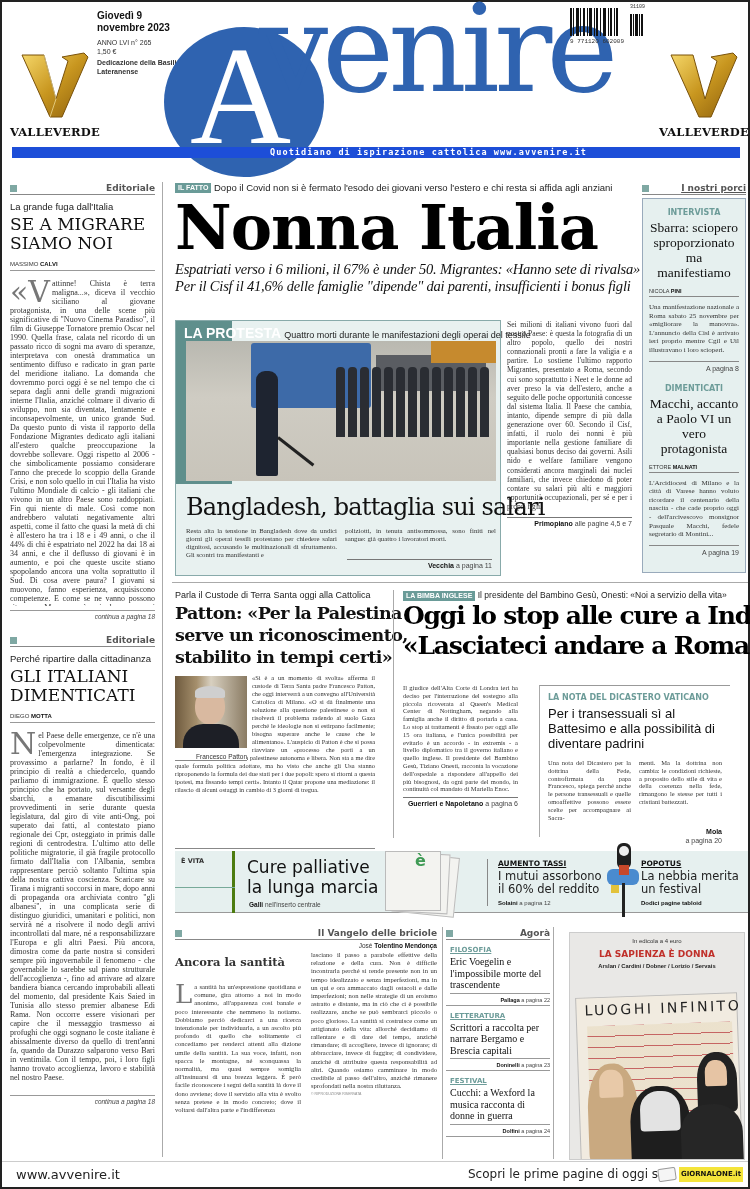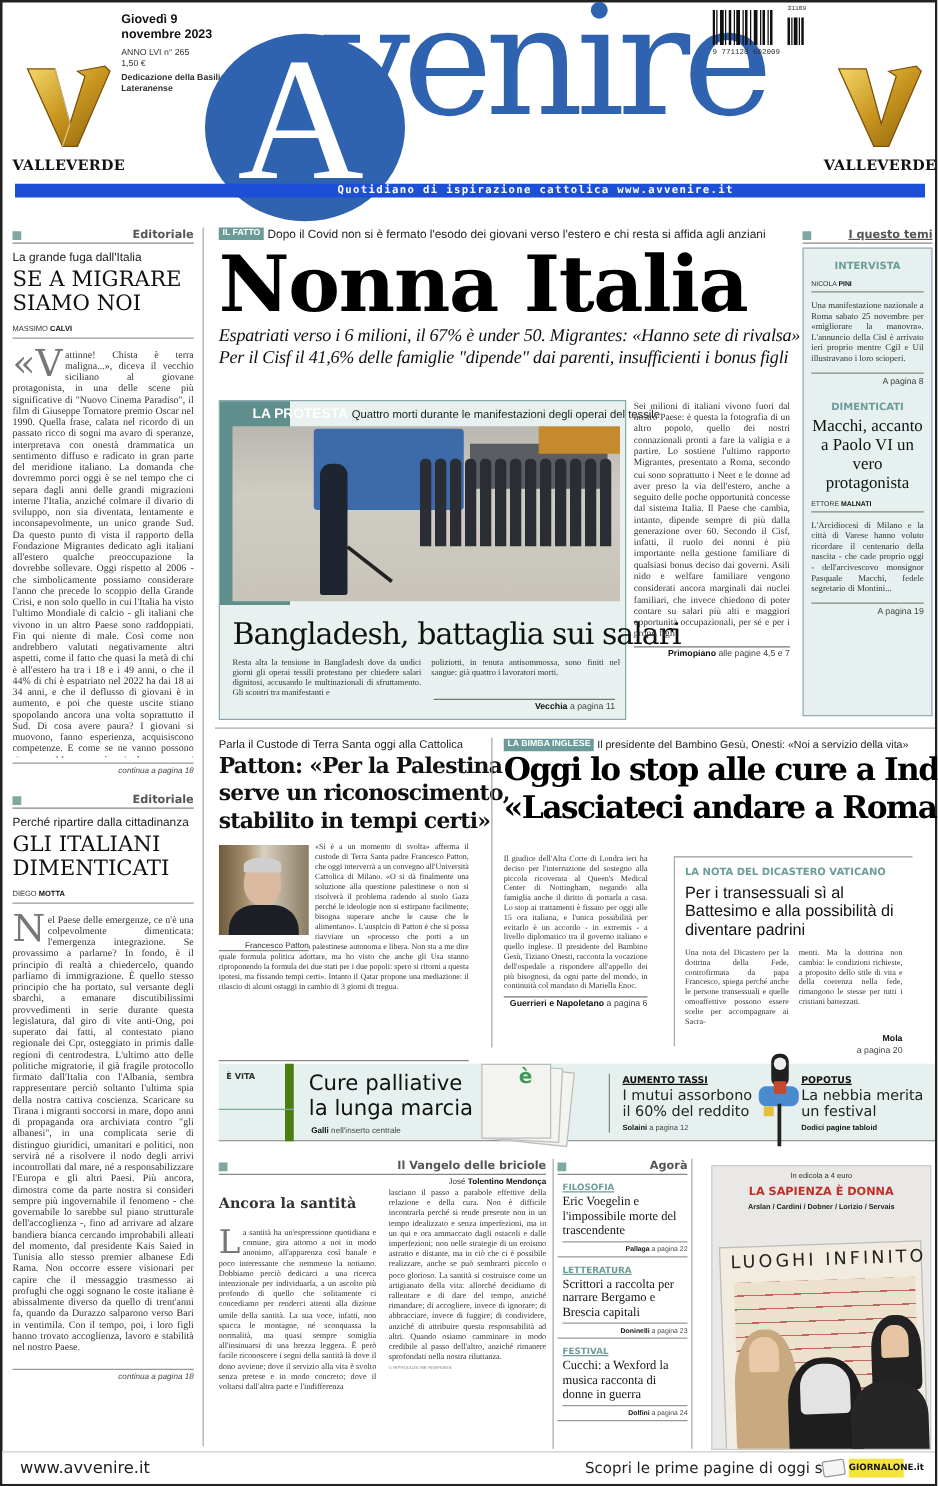--- a/index.html
+++ b/index.html
@@ -48,21 +48,21 @@
   
   .lead { position: absolute; left: 173px; top: 180px; width: 460px; }
   .tag { display: inline-block; background: #6a9b98; color: #fff; font-family: "Liberation Sans", sans-serif; font-weight: bold; font-size: 7px; padding: 0 3px; line-height: 10px; vertical-align: middle; }
   .overline { font-family: "Liberation Sans", sans-serif; font-size: 9.5px; color: #222; white-space: nowrap; }
   .big-headline { font-family: "DejaVu Serif", serif; font-weight: bold; font-size: 62px; line-height: 66px; letter-spacing: -1px; color: #000; margin-top: 2px; }
   .subhead { font-family: "Liberation Serif", serif; font-style: italic; font-size: 14.5px; line-height: 17px; color: #111; letter-spacing: -0.2px; white-space: nowrap; }
 
   .protest-box { position: absolute; left: 173px; top: 318px; width: 326px; height: 256px; background: #e8f1f0; border: 1px solid #8aa; }
   .protest-box .strip { position: absolute; left: 0; top: 0; width: 56px; height: 163px; background: #5f8f8c; }
   .protest-box .hd { position: absolute; left: 8px; top: 4px; font-family: "Liberation Sans", sans-serif; font-size: 9px; color: #222; white-space: nowrap; }
-  .protest-box .hd .t { color: #fff; font-weight: bold; font-size: 11px; margin-right: 3px; margin-left: 18px; }
+  .protest-box .hd .t { color: #fff; font-weight: bold; font-size: 14px; margin-right: 3px; }
   .photo { position: absolute; left: 10px; top: 20px; width: 310px; height: 140px; background: linear-gradient(180deg, #b9b8b0 0%, #cfccc3 40%, #c8c4ba 100%); overflow: hidden; }
   .truck { position: absolute; left: 65px; top: 2px; width: 120px; height: 65px; background: #3d6aa8; border-radius: 3px; }
   .truck2 { position: absolute; left: 190px; top: 14px; width: 110px; height: 36px; background: #5a5d62; }
   .container { position: absolute; left: 245px; top: 0; width: 65px; height: 22px; background: #c68a2e; }
   .police { position: absolute; top: 26px; width: 9px; height: 70px; background: #2a2d33; border-radius: 4px 4px 0 0; }
   .officer { position: absolute; left: 70px; top: 30px; width: 22px; height: 105px; background: #1e2430; border-radius: 9px 9px 2px 2px; }
   .baton { position: absolute; left: 92px; top: 95px; width: 45px; height: 3px; background: #222; transform: rotate(38deg); transform-origin: left; }
   .protest-headline { position: absolute; left: 10px; top: 172px; font-family: "DejaVu Serif", serif; font-size: 24px; letter-spacing: -0.8px; color: #111; white-space: nowrap; }
   .protest-text { position: absolute; left: 10px; top: 206px; width: 310px; display: flex; gap: 8px; }
   .protest-text .c { width: 151px; }
@@ -104,21 +104,21 @@
   .indi-body .ref { border-top: 1px solid #777; padding-top: 2px; margin-top: 4px; }
   .vatican { position: absolute; left: 537px; top: 683px; width: 191px; height: 152px; border-top: 1px solid #999; border-left: 1px solid #aaa; padding: 5px 8px; }
   .vatican .k { font-family: "DejaVu Sans", sans-serif; font-size: 8px; font-weight: bold; color: #6d9c99; margin-top: 2px; }
   .vatican h3 { font-family: Liberation Sans, sans-serif; font-weight: normal; font-size: 13px; line-height: 15px; color: #111; margin-top: 4px; }
   .vatican .cols { display: flex; gap: 8px; margin-top: 8px; }
   .vatican .cols .body-text { width: 92px; font-size: 6.5px; line-height: 7.8px; }
   .vatican .ref { margin-top: 6px; line-height: 9px; }
 
   
   .strip-box { position: absolute; left: 173px; top: 849px; width: 573px; height: 62px; background: #e6f0ef; border-bottom: 1px solid #999; }
-  .evita-tab { position: absolute; left: 0; top: 0; width: 60px; height: 62px; border-right: 7px solid #4d7c0f; }
+  .evita-tab { position: absolute; left: 0; top: 0; width: 60px; height: 62px; border-right: 3px solid #4d7c0f; }
   .evita-tab .t { font-family: "DejaVu Sans", sans-serif; font-weight: bold; font-size: 6.5px; color: #333; padding: 6px 0 0 6px; }
   .evita-tab .line { position: absolute; left: 0; top: 36px; width: 60px; height: 1px; background: #7a9; }
   .cp-title { position: absolute; left: 72px; top: 6px; font-family: "DejaVu Sans", sans-serif; font-size: 17px; line-height: 20px; color: #111; }
   .cp-ref { position: absolute; left: 74px; top: 50px; font-family: "Liberation Sans", sans-serif; font-size: 6.5px; color: #444; }
   .cp-ref b { color: #111; }
   .insert-img { position: absolute; left: 210px; top: -4px; width: 75px; height: 66px; }
   .insert-img .p { position: absolute; background: #f3f3f0; border: 1px solid #bbb; }
   .insert-img .e { position: absolute; left: 30px; top: 4px; font-family: "DejaVu Sans", sans-serif; font-size: 16px; color: #3f9a55; font-weight: bold; }
   .aumento { position: absolute; left: 312px; top: 8px; width: 120px; border-left: 1px solid #888; padding-left: 10px; }
   .aumento .k, .popotus .k { font-family: "DejaVu Sans", sans-serif; font-weight: bold; font-size: 7.5px; color: #111; text-decoration: underline; }
@@ -153,21 +153,21 @@
   .promo .c { font-family: "Liberation Sans", sans-serif; font-weight: bold; font-size: 5.8px; color: #222; text-align: center; margin-top: 4px; }
   .mag { position: absolute; left: 8px; top: 62px; width: 162px; height: 170px; background: #f1ebe0; border: 1px solid #bbb; transform: rotate(-2deg); }
   .mag .mt { font-family: "DejaVu Sans", sans-serif; font-size: 14px; letter-spacing: 2.5px; color: #222; margin: 4px 0 0 8px; white-space: nowrap; }
   .mag .score { position: absolute; left: 10px; top: 28px; width: 145px; height: 90px; background: repeating-linear-gradient(180deg, #eadfc8 0px, #eadfc8 10px, #b44 10px, #b44 11px); opacity: 0.8; }
   .nun { position: absolute; border-radius: 45% 45% 10% 10%; }
 
   
   .footer { position: absolute; left: 0; top: 1159px; width: 746px; height: 26px; border-top: 1px solid #ccc; background: #fff; }
   .footer .url { position: absolute; left: 14px; top: 5px; font-family: "DejaVu Sans", sans-serif; font-size: 13px; color: #222; }
   .footer .scopri { position: absolute; left: 466px; top: 5px; font-family: "DejaVu Sans", sans-serif; font-size: 12px; color: #222; white-space: nowrap; }
-  .footer .gio { position: absolute; left: 677px; top: 5px; width: 44px; height: 15px; background: #f4e43a; font-family: "DejaVu Sans", sans-serif; font-weight: bold; font-size: 7px; line-height: 15px; text-align: center; color: #111; }
+  .footer .gio { position: absolute; left: 677px; top: 5px; width: 64px; height: 15px; background: #f4e43a; font-family: "DejaVu Sans", sans-serif; font-weight: bold; font-size: 7px; line-height: 15px; text-align: center; color: #111; }
   .footer .gio-icon { position: absolute; left: 656px; top: 6px; width: 18px; height: 13px; border: 1px solid #999; border-radius: 2px; background: #f5f5f5; transform: rotate(-8deg); }
 </style>
 </head>
 <body>
 
 <div class="page">
 
   <div class="masthead">
     <div class="ad-logo left">
       <svg class="v" viewBox="0 0 74 74">
@@ -302,26 +302,27 @@
   </div>
 
   <div class="lead-body">
     <div class="body-text">Sei milioni di italiani vivono fuori dal nostro Paese: è questa la fotografia di un altro popolo, quello dei nostri connazionali pronti a fare la valigia e a partire. Lo sostiene l'ultimo rapporto Migrantes, presentato a Roma, secondo cui sono soprattutto i Neet e le donne ad aver preso la via dell'estero, anche a seguito delle poche opportunità concesse dal sistema Italia. Il Paese che cambia, intanto, dipende sempre di più dalla generazione over 60. Secondo il Cisf, infatti, il ruolo dei nonni è più importante nella gestione familiare di qualsiasi bonus deciso dai governi. Asili nido e welfare familiare vengono considerati ancora marginali dai nuclei familiari, che invece chiedono di poter contare su salari più alti e maggiori opportunità occupazionali, per sé e per i propri figli.</div>
     <div class="ref"><b>Primopiano</b><span> alle pagine 4,5 e 7</span></div>
   </div>
 
   <div class="right-head">
     <div class="section-head">
       <span class="sq"></span>
-      <span class="lbl" style="text-decoration:underline">I questo temi</span>
+      <span class="lbl" style="text-decoration:underline">I nostri porci</span>
     </div>
   </div>
   <div class="right-box">
     <div>
       <div class="r-kicker">INTERVISTA</div>
+      <div class="r-title">Sbarra: sciopero sproporzionato ma manifestiamo</div>
       <div class="r-by"><span>NICOLA</span> <b>PINI</b></div>
       <div class="r-text">Una manifestazione nazionale a Roma sabato 25 novembre per «migliorare la manovra». L'annuncio della Cisl è arrivato ieri proprio mentre Cgil e Uil illustravano i loro scioperi.</div>
       <div class="r-ref">A pagina 8</div>
     </div>
     <div style="margin-top:12px">
       <div class="r-kicker">DIMENTICATI</div>
       <div class="r-title">Macchi, accanto a Paolo VI un vero protagonista</div>
       <div class="r-by"><span>ETTORE</span> <b>MALNATI</b></div>
       <div class="r-text">L'Arcidiocesi di Milano e la città di Varese hanno voluto ricordare il centenario della nascita - che cade proprio oggi - dell'arcivescovo monsignor Pasquale Macchi, fedele segretario di Montini...</div>
       <div class="r-ref">A pagina 19</div>

